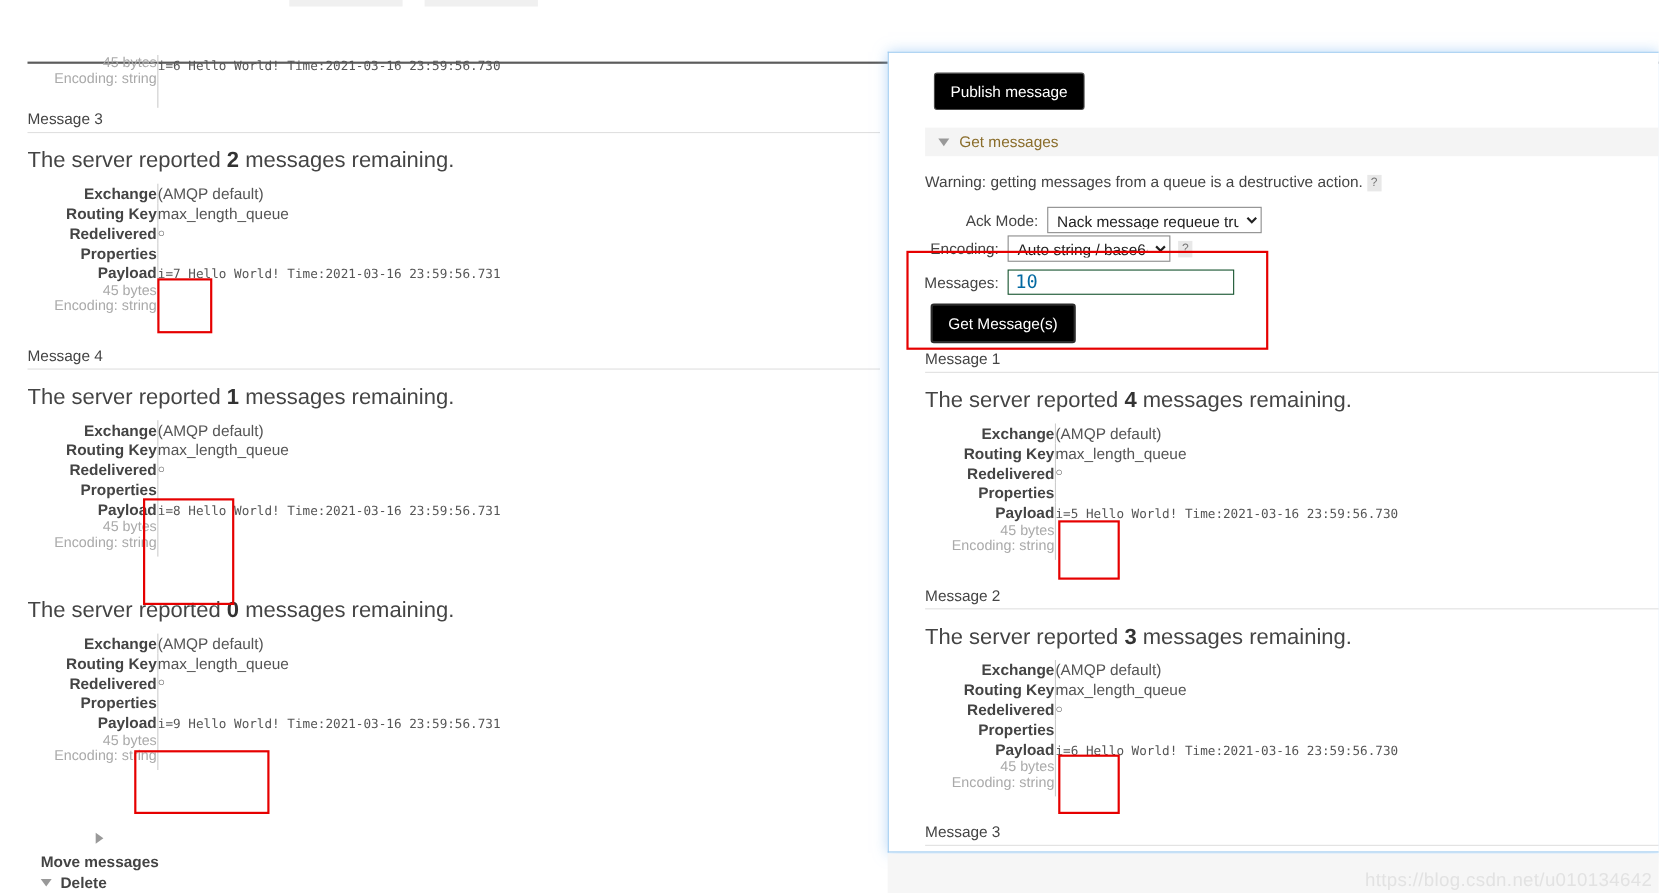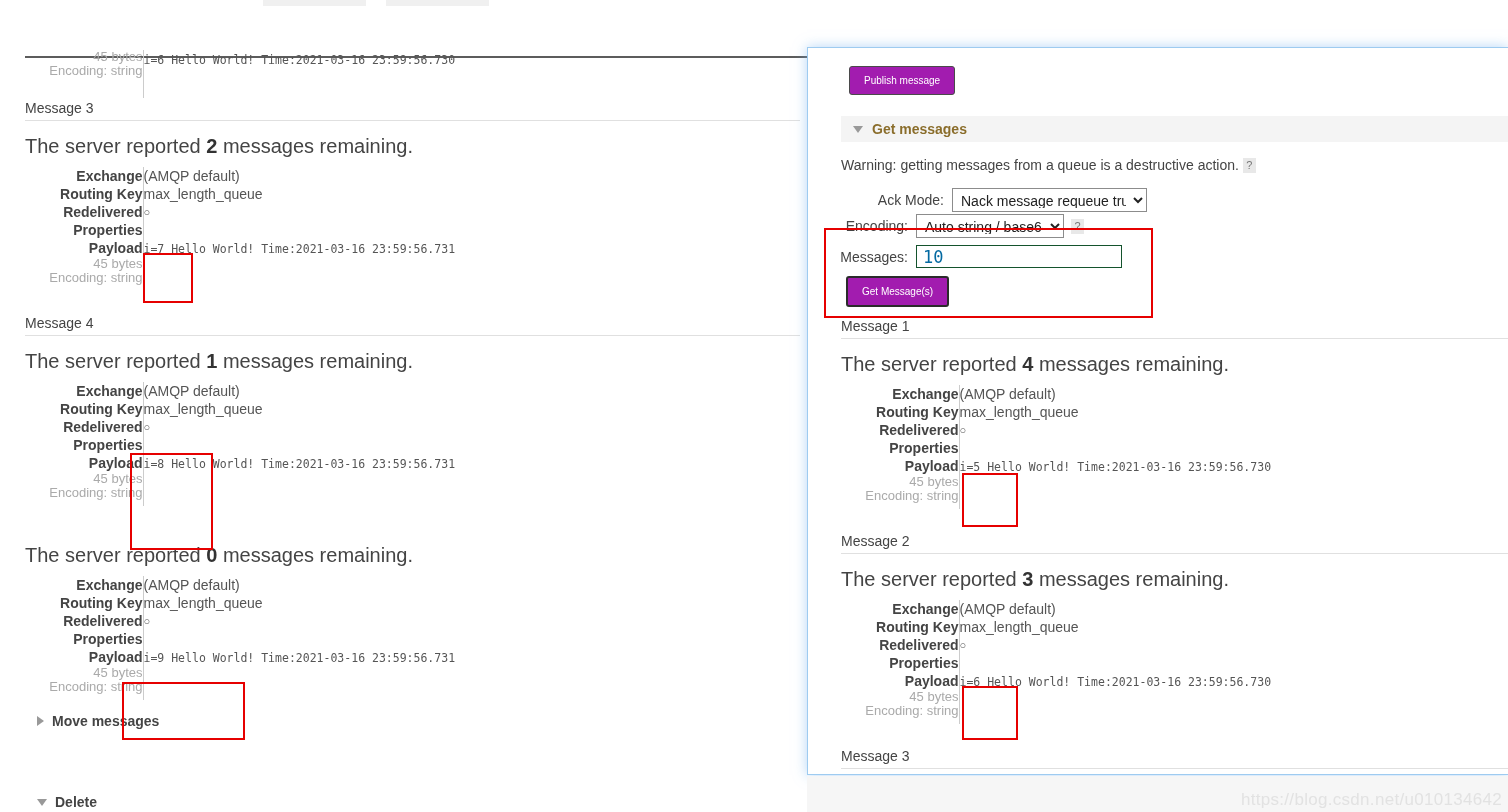--- a/index.html
+++ b/index.html
@@ -72,28 +72,28 @@
     position:absolute; left:807px; top:47px; width:701px; height:728px;
     background:#ffffff;
     border:1px solid #9ecbf0;
     border-right:none;
     box-shadow: 0 0 12px rgba(120,180,240,0.55);
     overflow:hidden;
   }
   .panel-inner { position:relative; width:100%; height:100%; }
 
   .btn {
-    background:#a21caf; color:#fff; border:1px solid #4a4a4a;
-    font-size:10px; font-family:"Liberation Sans", sans-serif;
+    background:#000000; color:#fff; border:1px solid #4a4a4a;
+    font-size:14px; font-family:"Liberation Sans", sans-serif;
     padding:8px 14px; border-radius:3px; cursor:pointer;
   }
   .btn.dark-outline { border:2px solid #2b2b2b; }
 
   .sec-head {
-    background:#f4f4f4; color:#8a6d2b; font-weight:bold; font-size:14px;
+    background:#f4f4f4; color:#8a6d2b; font-weight:normal; font-size:14px;
     padding:5px 0 5px 12px; display:flex; align-items:center; gap:9px;
   }
   .sec-head .tri-down { border-top-color:#999; }
 
   .warn { font-size:14px; color:#444; }
   .qmark {
     display:inline-block; background:#e8e8e8; color:#777; font-size:11px;
     width:13px; height:15px; line-height:15px; text-align:center; vertical-align:1px;
   }
 
@@ -254,21 +254,21 @@
             <span class="sub">Encoding: string</span>
           </td>
           <td class="v" style="height:52px;">
             <span class="payload-text">i=9 Hello World! Time:2021-03-16 23:59:56.731</span>
           </td>
         </tr>
       </tbody>
         </table>
     </div>
 
-    <div class="section-toggle" style="position:absolute; left:37px; top:713px;">
+    <div class="section-toggle" style="position:absolute; left:37px; top:757px;flex-direction:column;">
       <span class="tri tri-right"></span>
       <span>Move messages</span>
     </div>
     <div class="section-toggle" style="position:absolute; left:37px; top:794px;">
       <span class="tri tri-down"></span>
       <span>Delete</span>
     </div>
   </div>
 
   <div class="panel">

